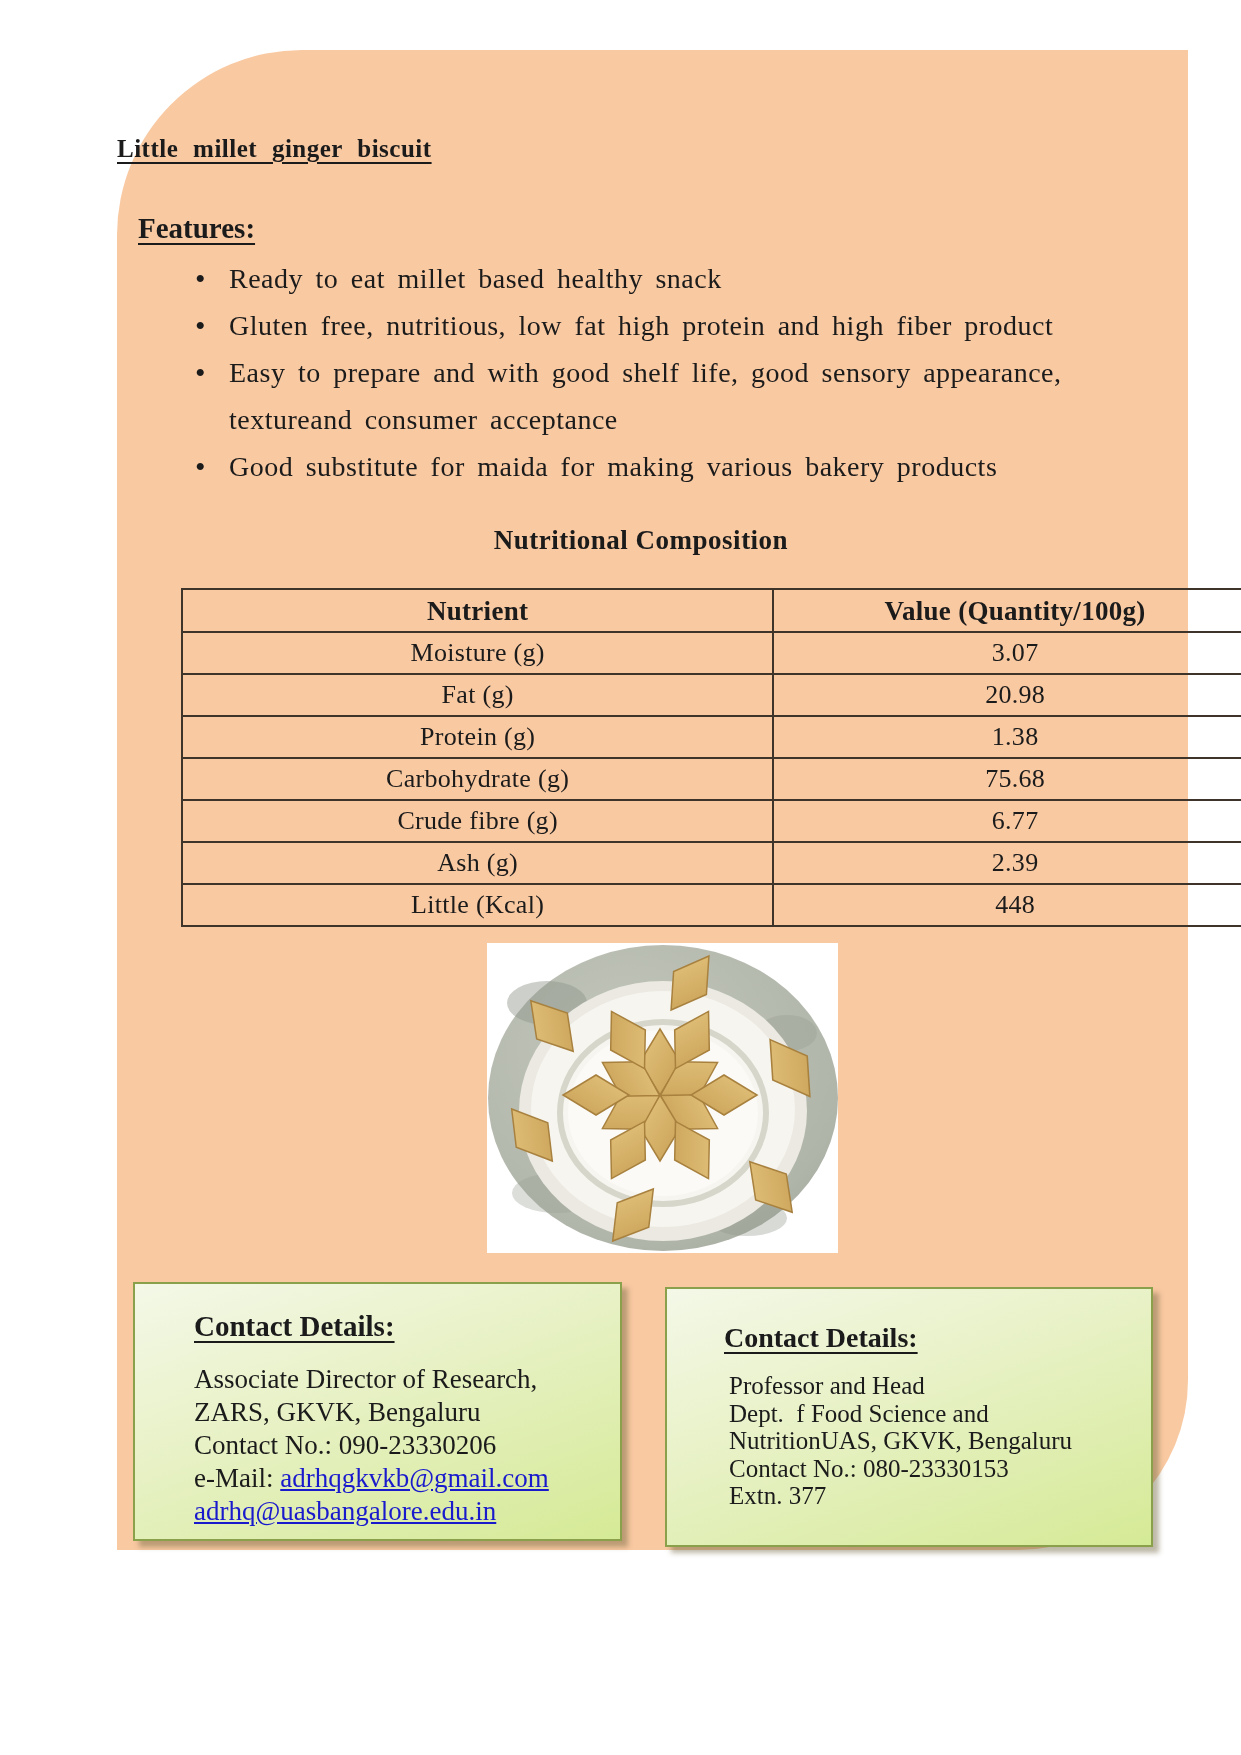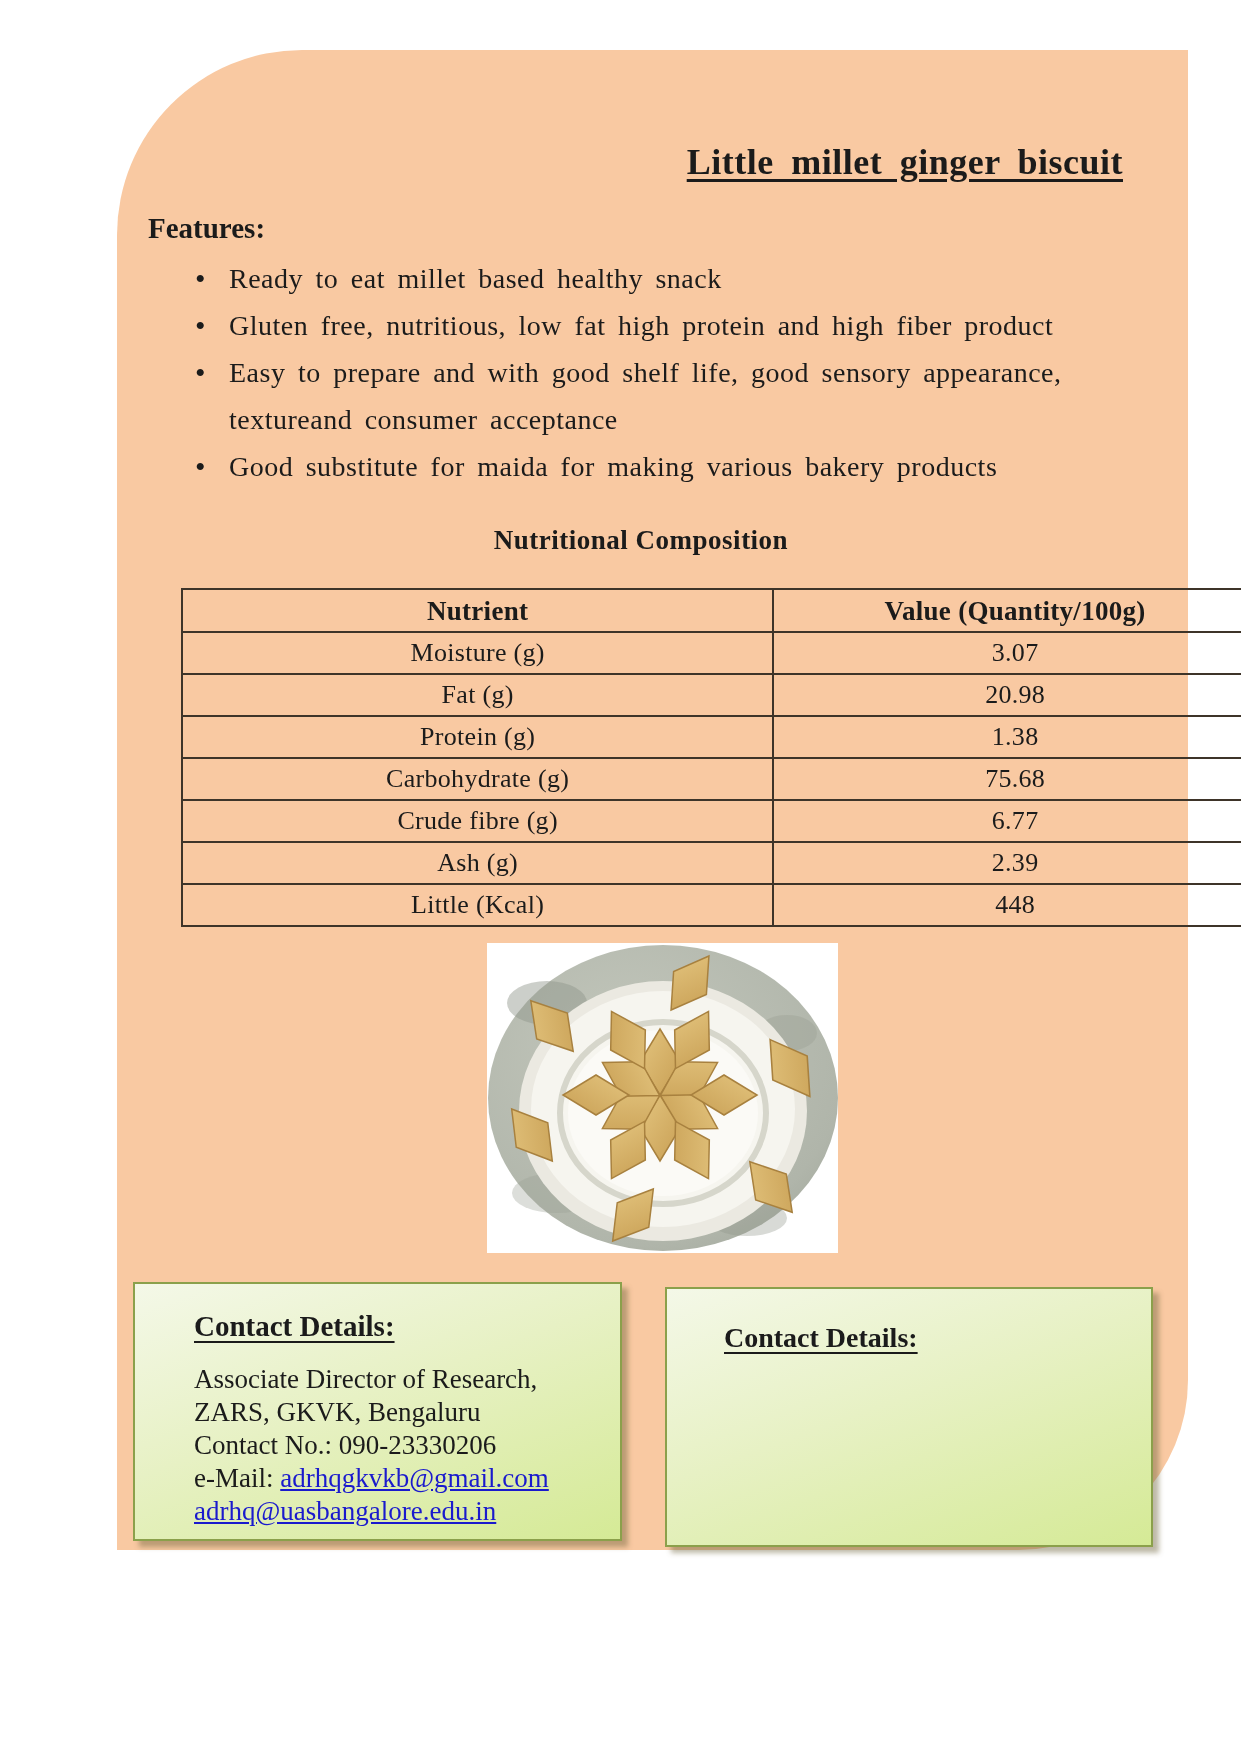--- a/index.html
+++ b/index.html
@@ -1,24 +1,24 @@
 <!DOCTYPE html>
 <html><head>
 <meta charset="utf-8">
 <style>
   html,body{margin:0;padding:0;background:#ffffff;}
   .page{position:relative;width:1241px;height:1755px;background:#ffffff;overflow:hidden;
         font-family:"Liberation Serif","DejaVu Serif",serif;color:#1b1b1b;}
   .sheet{position:absolute;left:117px;top:50px;width:1071px;height:1500px;
          background:#f9c9a2;border-radius:185px 0 170px 0;}
-  .title{position:absolute;left:0;top:91px;width:1006px;text-align:right;
-         font-size:36px;font-weight:bold;text-decoration:underline;
+  .title{position:absolute;left:0;top:85px;width:1006px;text-align:left;
+         font-size:25px;font-weight:bold;text-decoration:underline;
          text-underline-offset:5px;word-spacing:8px;letter-spacing:0.5px;}
-  .features-heading{position:absolute;left:31px;top:162px;font-size:29px;font-weight:bold;
-         text-underline-offset:5px;}
+  .features-heading{position:absolute;left:21px;top:162px;font-size:29px;font-weight:bold;
+         text-decoration:underline;text-underline-offset:5px;}
   .features-list{position:absolute;left:78px;top:205px;width:970px;list-style:none;margin:0;padding:0;
          font-size:28px;letter-spacing:0.5px;word-spacing:5px;}
   .features-list li{position:relative;padding-left:34px;line-height:47px;}
   .features-list .bullet{position:absolute;left:0;top:0;font-size:30px;}
   .nutri-heading{position:absolute;left:0;top:475px;width:976px;text-align:center;
          font-size:27px;font-weight:bold;letter-spacing:0.5px;margin-left:36px;}
   table.nutri{position:absolute;left:64px;top:538px;width:1077px;border-collapse:collapse;
          table-layout:fixed;}
   table.nutri th,table.nutri td{border:2px solid #3e3429;text-align:center;padding:0;
          font-size:26px;height:40px;line-height:40px;letter-spacing:0.3px;}
@@ -167,16 +167,23 @@
         <div class="contact-line">Associate Director of Research,</div>
         <div class="contact-line">ZARS, GKVK, Bengaluru</div>
         <div class="contact-line">Contact No.: 090-23330206</div>
         <div class="contact-line"><span>e-Mail: </span><a class="email-link">adrhqgkvkb@gmail.com</a></div>
         <div class="contact-line"><a class="email-link">adrhq@uasbangalore.edu.in</a></div>
       </div>
     </div>
 
     <div class="contact-box box-right">
       <div class="contact-heading">Contact Details:</div>
+      <div class="contact-body">
+        <div class="contact-line">Professor and Head</div>
+        <div class="contact-line">Dept.  f Food Science and</div>
+        <div class="contact-line">NutritionUAS, GKVK, Bengaluru</div>
+        <div class="contact-line">Contact No.: 080-23330153</div>
+        <div class="contact-line">Extn. 377</div>
+      </div>
     </div>
 
   </div>
 </div>
 
 </body></html>

